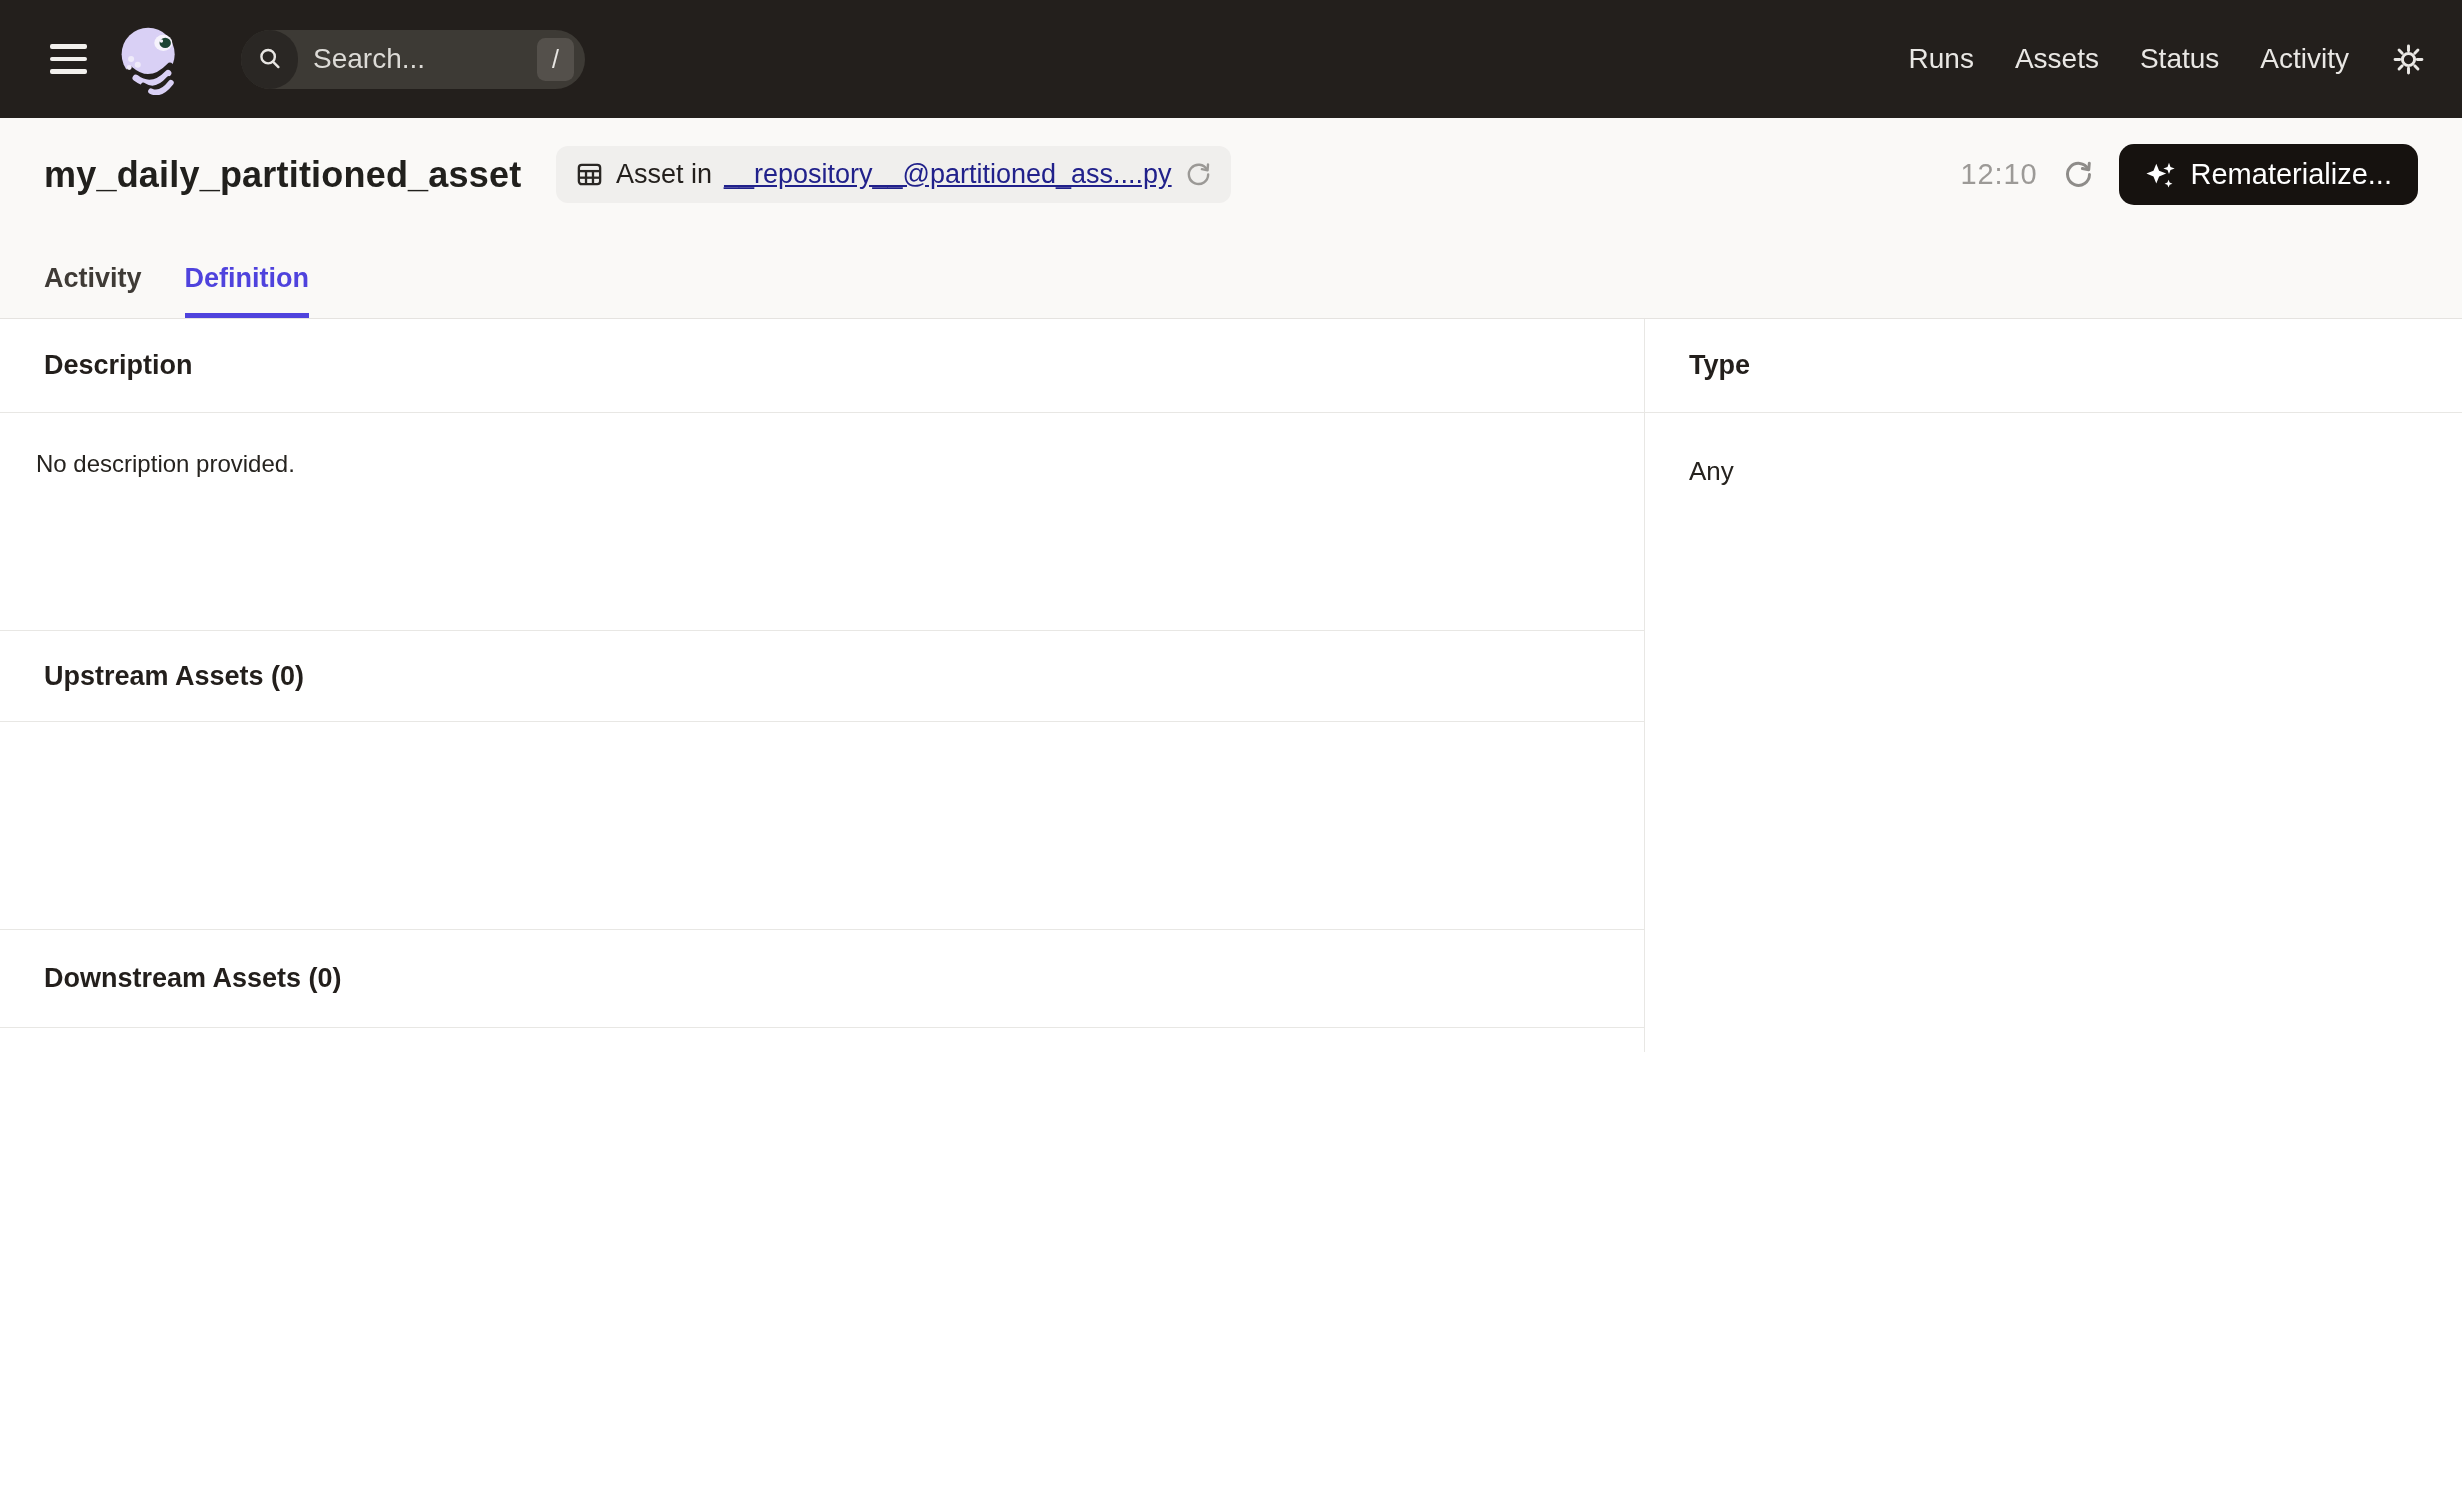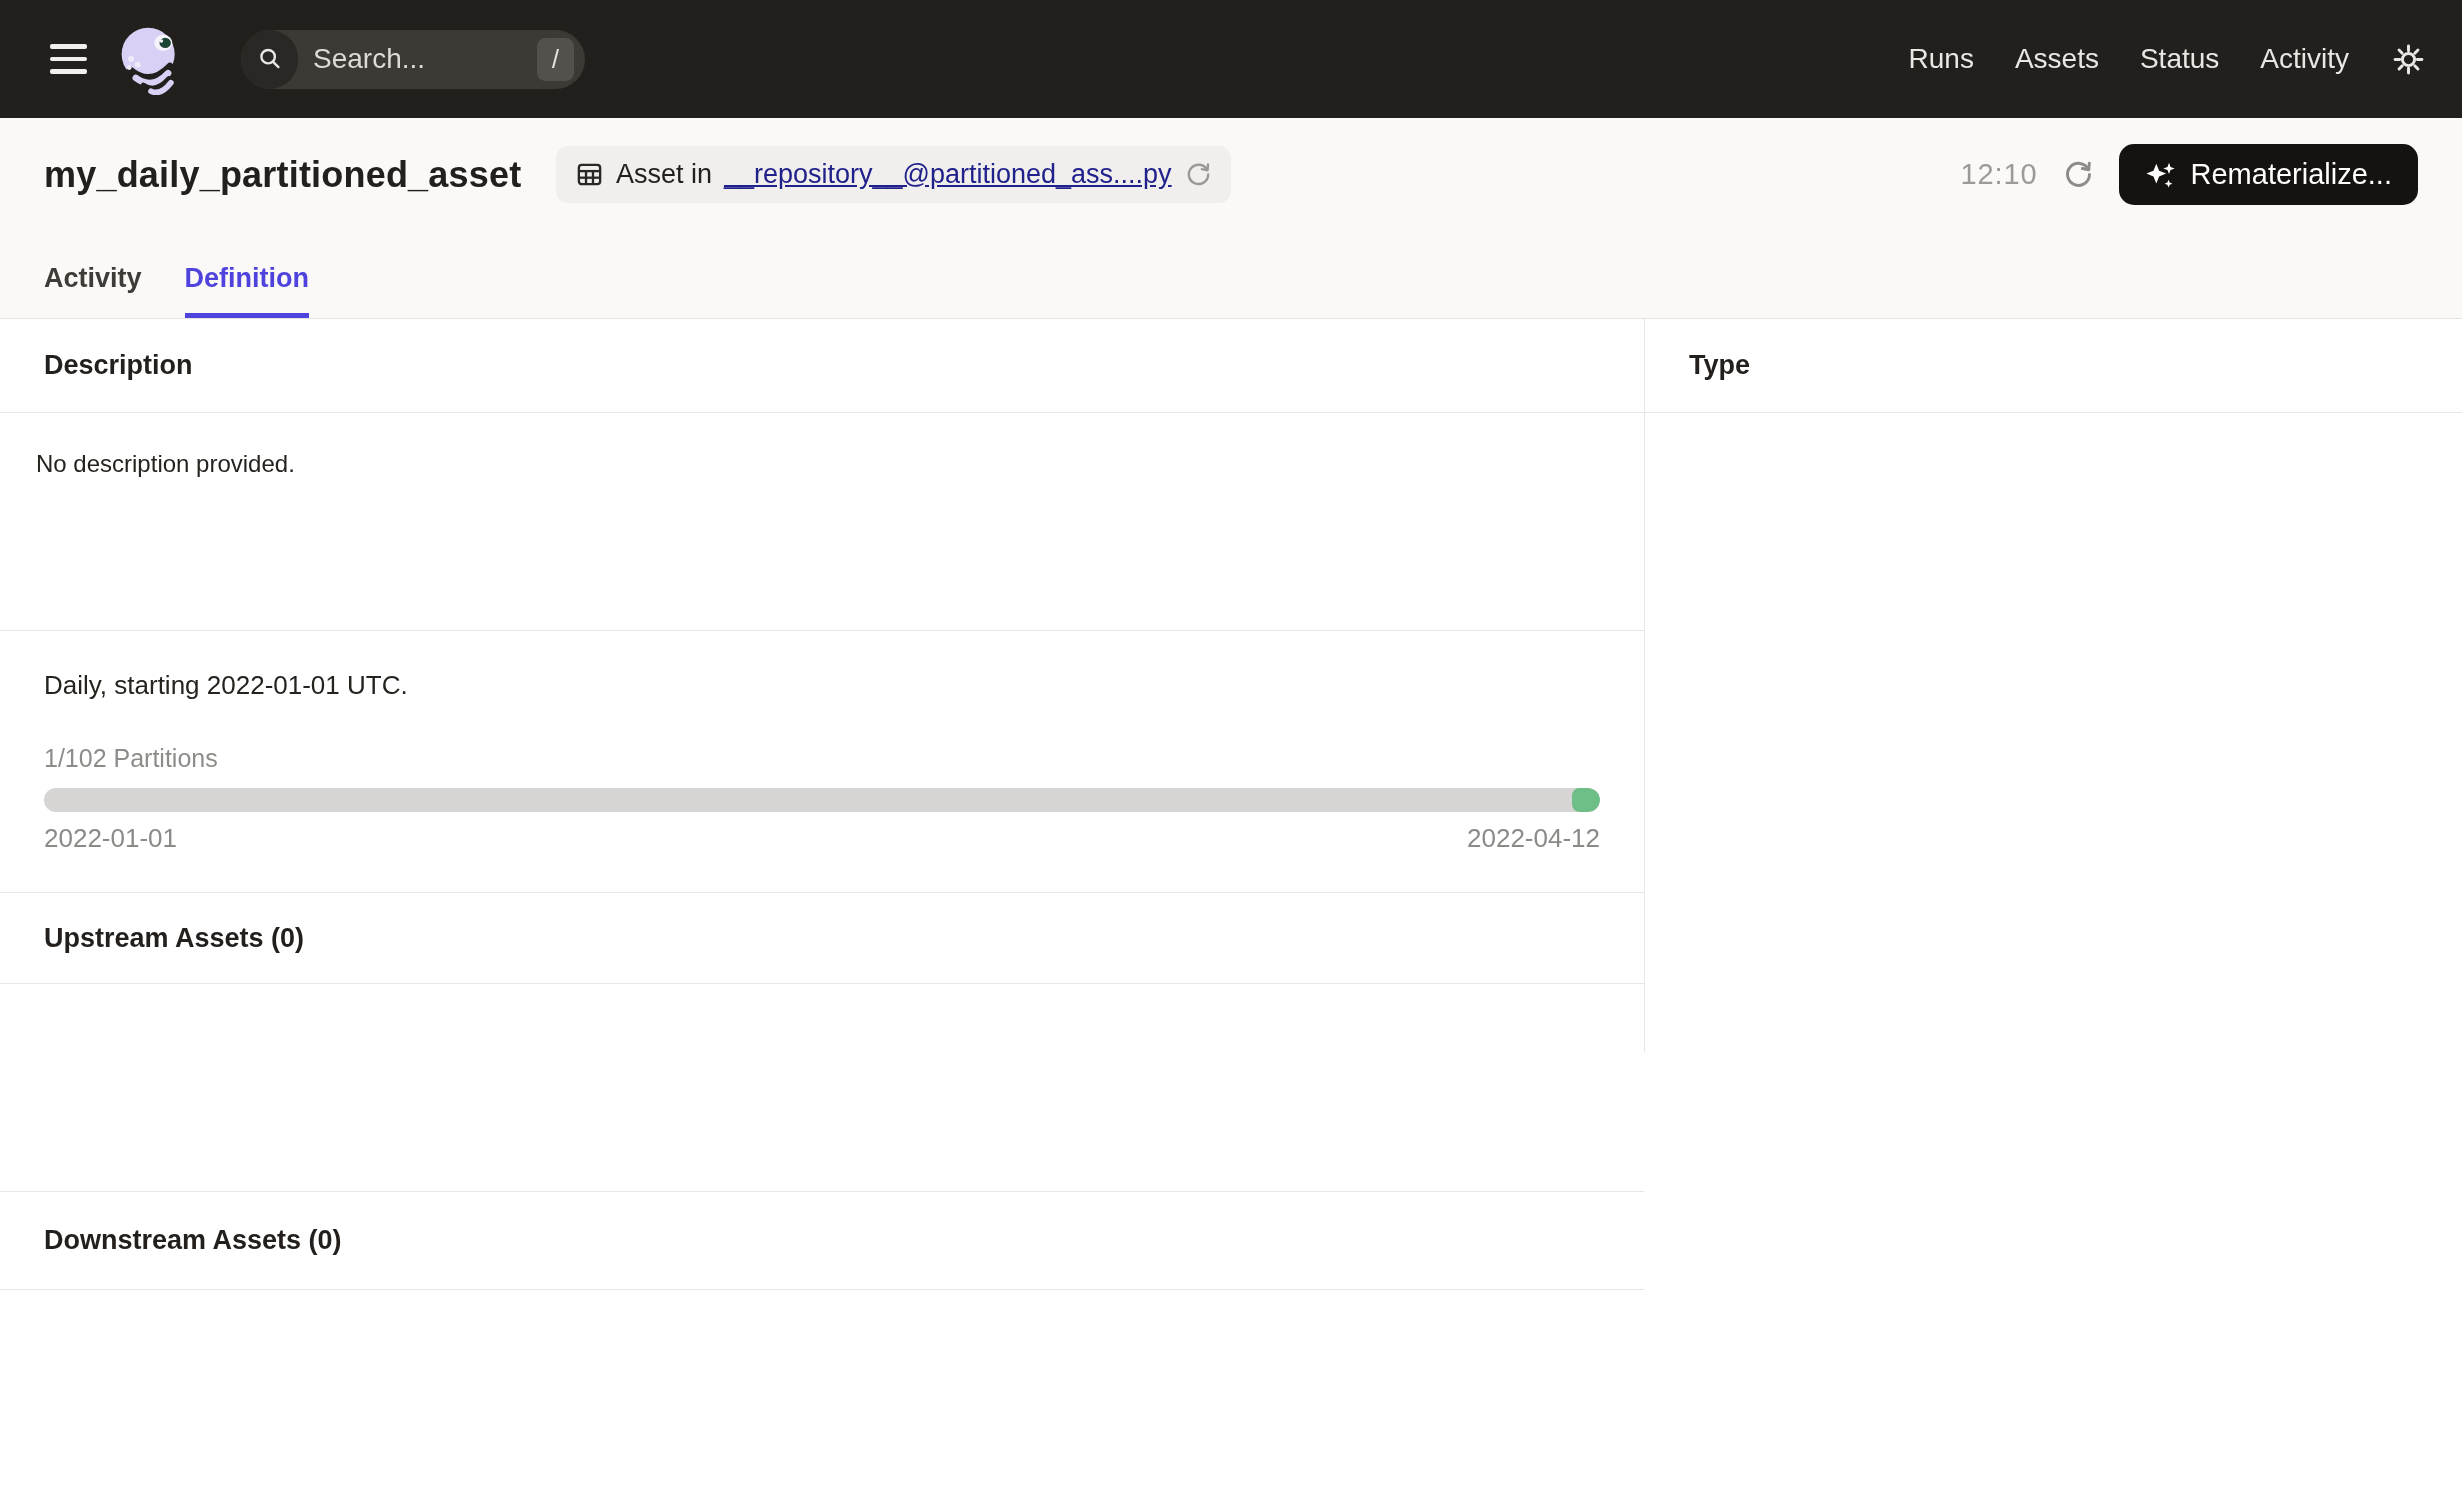--- a/index.html
+++ b/index.html
@@ -271,39 +271,29 @@
     </div>
   </section>
 
   <main class="main">
 
     <div class="left-col">
 
       <div class="sec-head h-desc">Description</div>
       <div class="desc-body">No description provided.</div>
 
-      <div class="part-body">
-        <div>Daily, starting 2022-01-01 UTC.</div>
-        <div class="part-count">1/102 Partitions</div>
-        <div class="progress-track">
-          <div class="progress-fill"></div>
-        </div>
-        <div class="range-row">
-          <span>2022-01-01</span>
-          <span>2022-04-12</span>
-        </div>
-      </div>
 
       <div class="sec-head h-up">Upstream Assets (0)</div>
       <div class="empty-body"></div>
 
       <div class="sec-head h-down">Downstream Assets (0)</div>
       <div class="tail-body"></div>
 
     </div>
 
     <div class="right-col">
       <div class="sec-head h-desc">Type</div>
+      <div class="type-body">Any</div>
     </div>
 
   </main>
 </div>
 
 
 </body></html>

